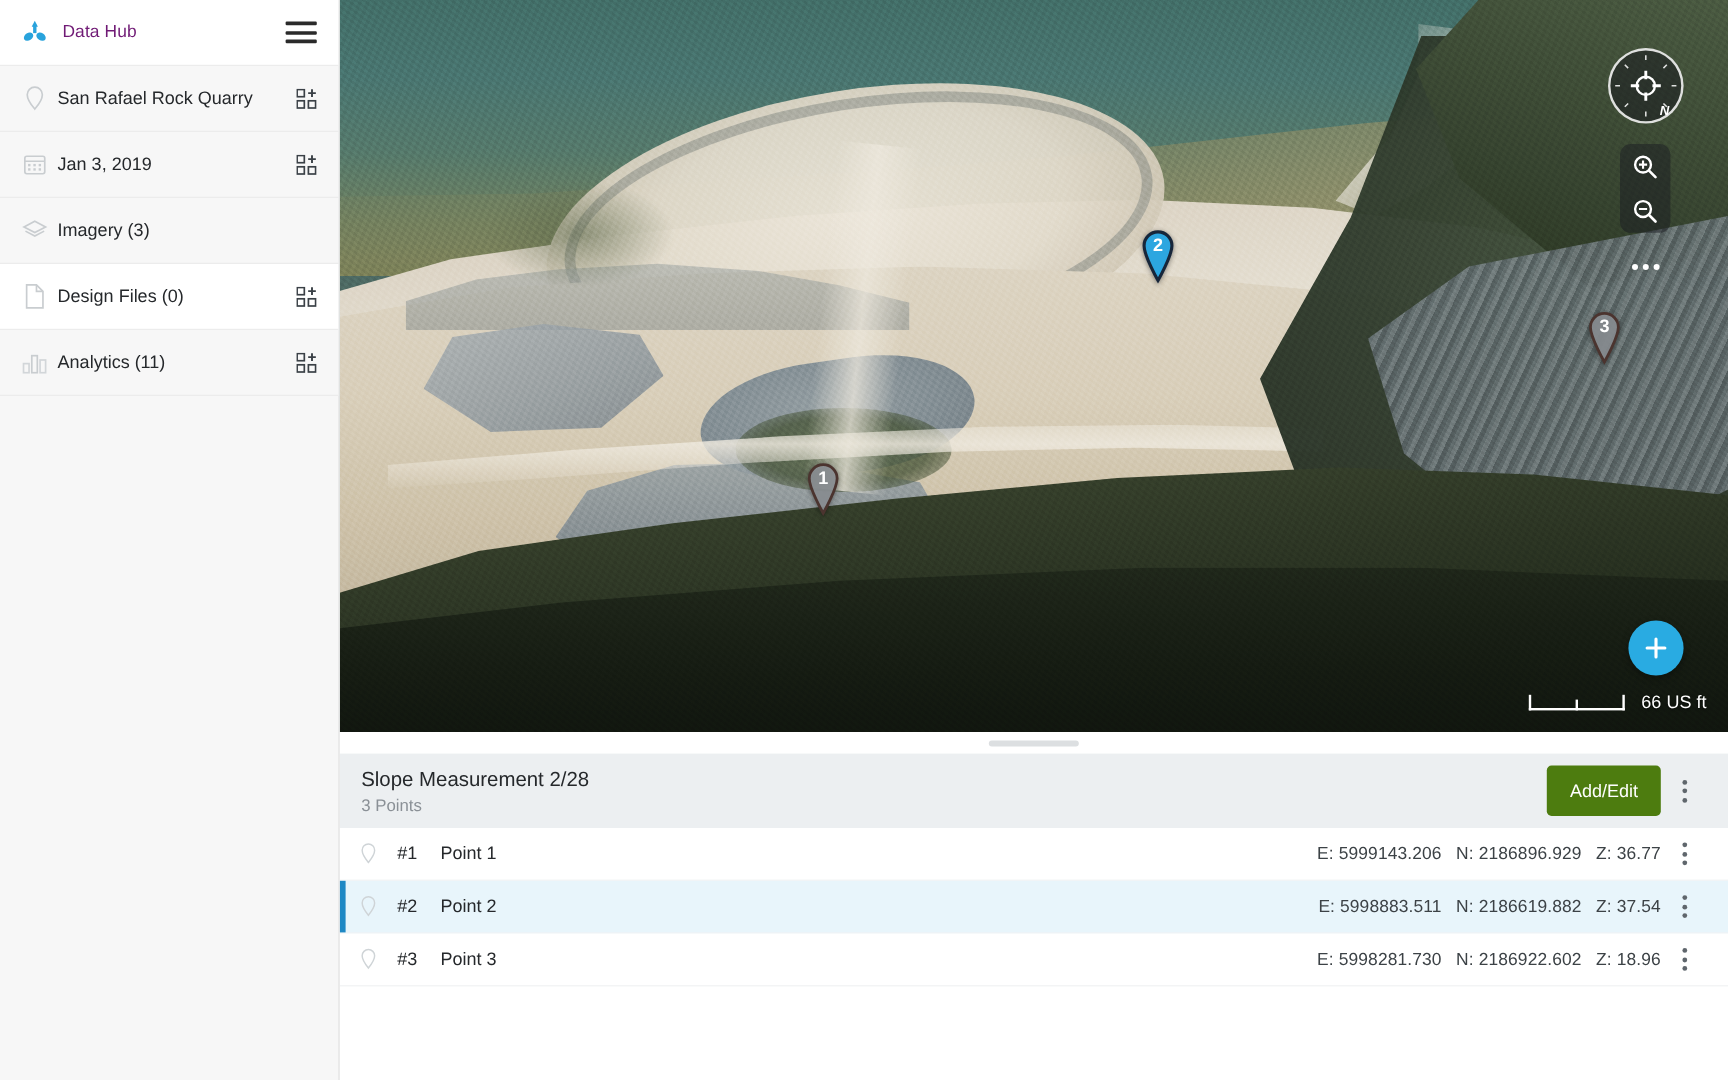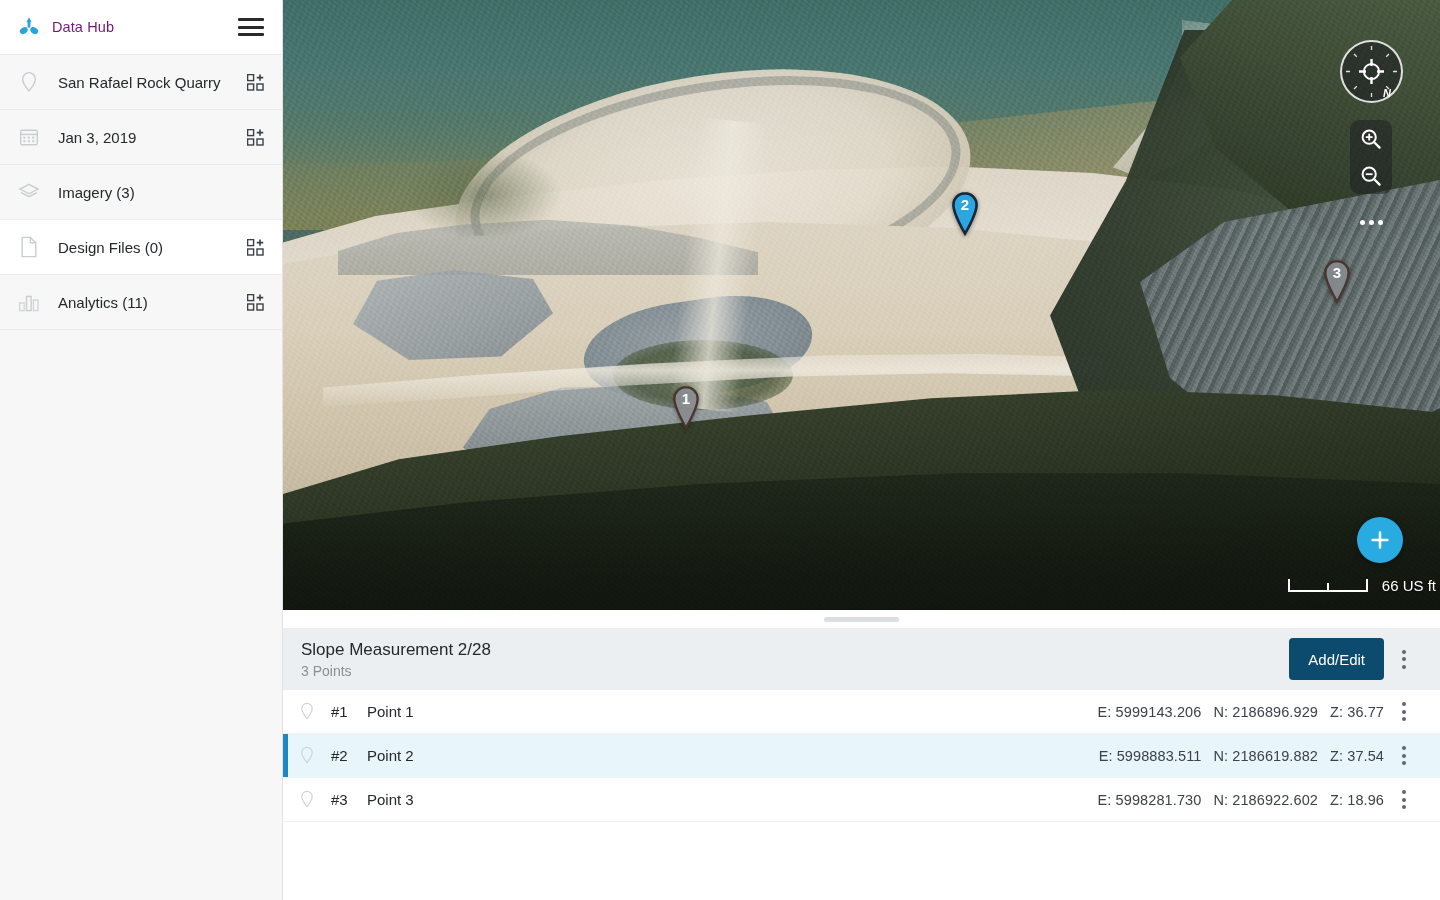--- a/index.html
+++ b/index.html
@@ -26,21 +26,21 @@
   .hamburger { margin-left:auto; width:26px; height:18px; display:flex; flex-direction:column; justify-content:space-between; cursor:pointer; }
   .hamburger i { display:block; height:3px; background:#2a2a2a; border-radius:1px; }
 
   .side-item {
     position:relative; height:55px; display:flex; align-items:center;
     padding:0 18px 0 16px; border-bottom:1px solid #ececec; cursor:pointer;
     background:#f7f7f7;
   }
   .side-item.light { background:#ffffff; }
   .side-icon { width:26px; height:26px; flex:0 0 26px; display:flex; align-items:center; justify-content:center; }
-  .side-label { margin-left:16px; font-size:15px; color:#25282b; white-space:nowrap; }
+  .side-label { margin-left:6px; font-size:15px; color:#25282b; white-space:nowrap; }
   .side-add { margin-left:auto; width:18px; height:18px; display:flex; align-items:center; justify-content:center; cursor:pointer; }
   .side-add.hidden { visibility:hidden; }
 
   
   #map {
     position:absolute; left:283px; top:0; width:1157px; height:610px;
     overflow:hidden; background:#4d6a63;
   }
   .map-img { position:absolute; inset:0; }
 
@@ -180,39 +180,39 @@
   .moredots {
     position:absolute; right:48px; top:205px; width:42px; height:34px;
     display:flex; align-items:center; justify-content:center; gap:4px; cursor:pointer;
   }
   .moredots i { width:5px; height:5px; border-radius:50%; background:#fff; display:block; }
   .fab {
     position:absolute; right:37px; bottom:47px; width:46px; height:46px; border-radius:50%;
     background:#29abe2; display:flex; align-items:center; justify-content:center; cursor:pointer;
     box-shadow:0 2px 6px rgba(0,0,0,.35);
   }
-  .scalebar { position:absolute; right:4px; bottom:16px; display:flex; align-items:center; }
+  .scalebar { position:absolute; right:18px; bottom:16px; display:flex; align-items:center; }
   .scale-line { position:relative; width:80px; height:13px; }
   .scale-line i { position:absolute; background:#fff; }
   .scale-txt { color:#fff; font-size:15px; margin-left:14px; text-shadow:0 1px 2px rgba(0,0,0,.6); white-space:nowrap; }
 
   
   #panel {
     position:absolute; left:283px; top:610px; width:1157px; height:290px;
     background:#ffffff;
   }
   .grab-zone { height:18px; background:#fff; display:flex; align-items:center; justify-content:center; cursor:row-resize; }
   .grab { width:75px; height:5px; border-radius:3px; background:#dcdfe1; }
   .panel-head {
     height:62px; background:#eceff1; display:flex; align-items:center; padding:0 22px 0 18px;
   }
   .ph-title { font-size:17px; color:#25282b; line-height:1.25; }
   .ph-sub { font-size:14px; color:#8a9096; margin-top:3px; }
   .addedit {
-    margin-left:auto; background:#0c4a6e; color:#fff; border:none; border-radius:4px;
+    margin-left:auto; background:#4d7c0f; color:#fff; border:none; border-radius:4px;
     height:42px; padding:0 19px; font-size:15px; font-family:inherit; cursor:pointer;
   }
   .kebab { width:28px; height:40px; display:flex; flex-direction:column; align-items:center; justify-content:center; gap:3.5px; cursor:pointer; margin-left:6px; }
   .kebab i { width:4px; height:4px; border-radius:50%; background:#5f666c; display:block; }
 
   .prow {
     position:relative; height:44px; display:flex; align-items:center; padding:0 22px 0 0;
     background:#fff; border-bottom:1px solid #f1f2f3; cursor:pointer;
   }
   .prow.sel { background:#e8f5fb; }

